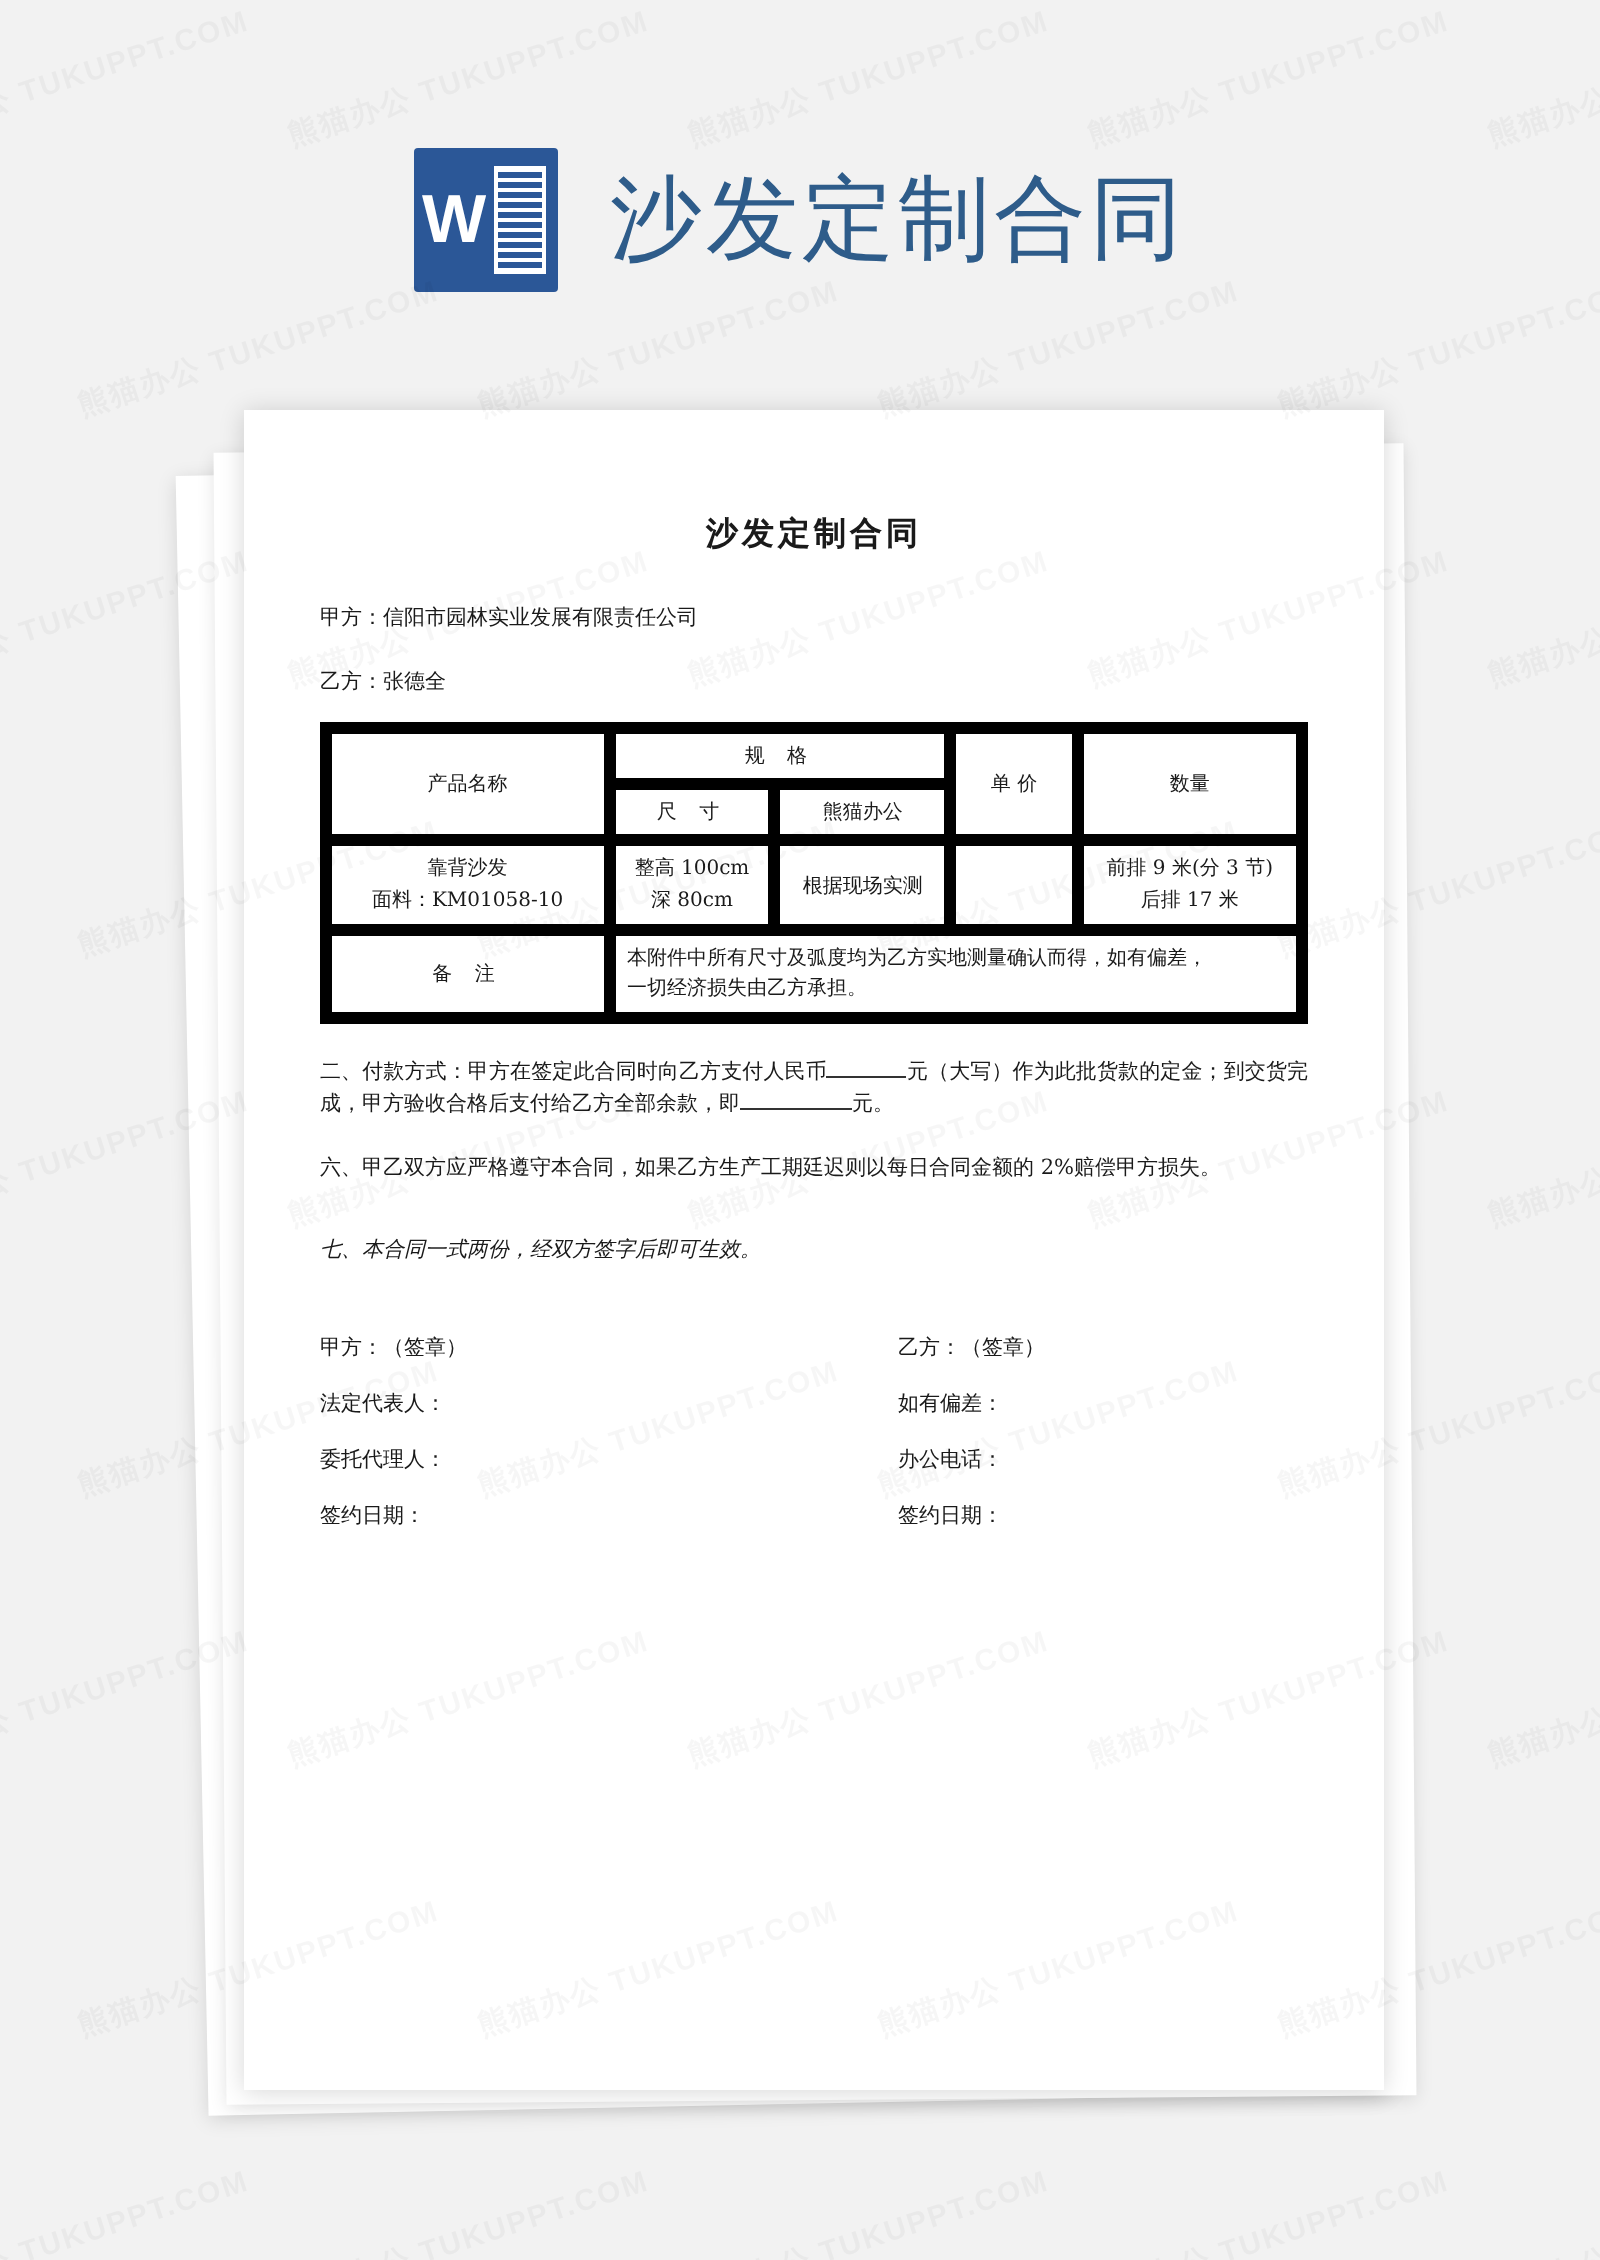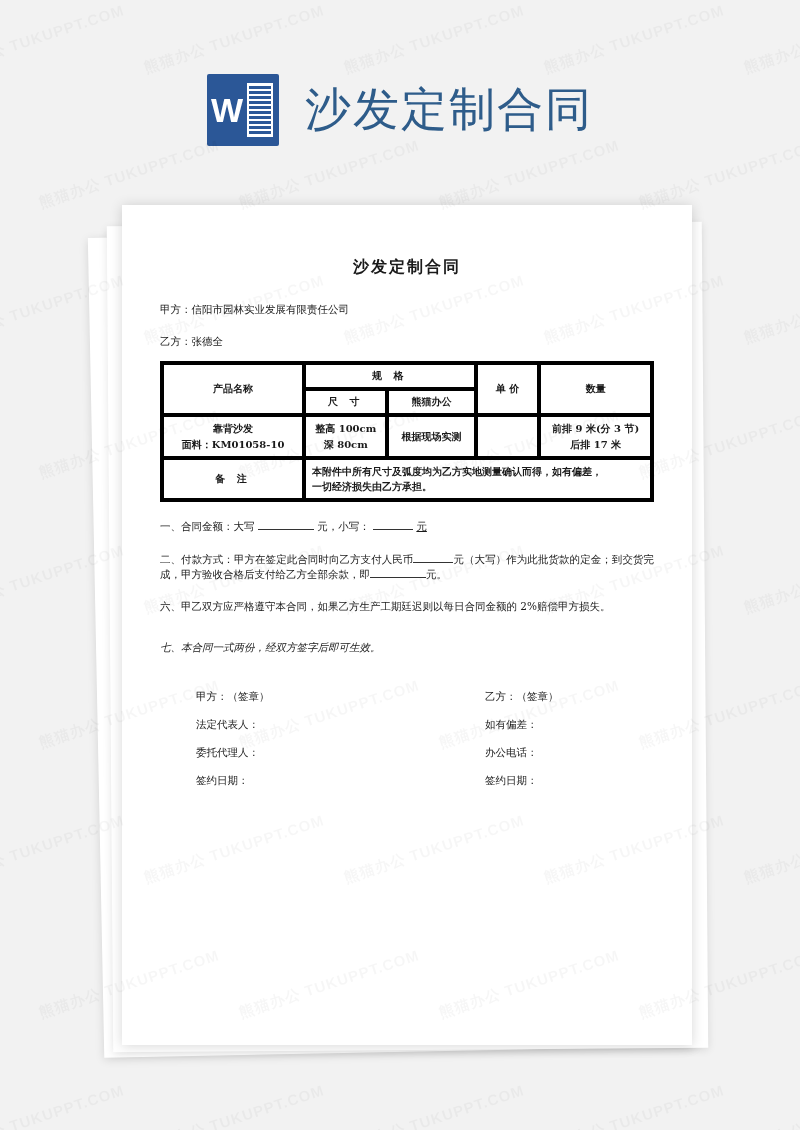--- a/index.html
+++ b/index.html
@@ -46,29 +46,29 @@
              margin:0 0 24px 0;font-family:"DejaVu Sans","Liberation Sans",sans-serif;}
   .doc-p{font-size:10.5px;line-height:1.45;margin:17px 0 12px 0;text-align:justify;}
   .doc-p.tight{margin-bottom:10px;}
   .doc-p.clause{margin-bottom:13px;}
   .ul{text-decoration:underline;}
   .blank{display:inline-block;border-bottom:1px solid #333;}
   .b40{width:40px;} .b56{width:56px;}
   
   table.spec{width:100%;border-collapse:collapse;margin:4px 0 12px 0;
              font-size:10px;table-layout:fixed;}
-  table.spec td,table.spec th{border:4px solid #000000;text-align:center;
-             padding:4px 3px;font-weight:bold;vertical-align:middle;}
+  table.spec td,table.spec th{border:6px solid #000000;text-align:center;
+             padding:4px 3px;font-weight:normal;vertical-align:middle;}
   table.spec td.left{text-align:left;padding-left:6px;line-height:1.5;}
   .sp{letter-spacing:4px;}
   .two-line{line-height:1.55;}
   
   .sig{display:flex;margin-top:34px;font-size:10.5px;}
   .sig-col{width:50%;}
-  .sig-col .row{margin-bottom:14px;margin-left:36px;}
+  .sig-col .row{margin-bottom:14px;}
   .sig-col.right{padding-left:42px;box-sizing:border-box;}
 </style>
 </head>
 <body>
 
 <div class="header">
   <div class="word-icon">
     <div class="wbox">
       <span class="wletter">W</span>
     </div>
@@ -139,27 +139,20 @@
         <td class="sp">备 注</td>
         <td colspan="4" class="left">
           <div>本附件中所有尺寸及弧度均为乙方实地测量确认而得，如有偏差，</div>
           <div>一切经济损失由乙方承担。</div>
         </td>
       </tr>
     </tbody>
   </table>
 
 
-  <div class="doc-p clause">
-    <span>一、合同金额：大写</span>
-    <span class="blank b56"></span>
-    <span>元，小写：</span>
-    <span class="blank b40"></span>
-    <span class="ul">元</span>
-  </div>
 
   <div class="doc-p clause">
     <span>二、付款方式：甲方在签定此合同时向乙方支付人民币</span><span class="blank b40"></span><span>元（大写）作为此批货款的定金；到交货完成，甲方验收合格后支付给乙方全部余款，即</span><span class="blank b56"></span><span>元。</span>
   </div>
 
   <div class="doc-p clause">六、甲乙双方应严格遵守本合同，如果乙方生产工期廷迟则以每日合同金额的 2%赔偿甲方损失。</div>
   <div class="doc-p clause" style="margin-top:26px;font-style:italic;">七、本合同一式两份，经双方签字后即可生效。</div>
 
   <div class="sig">
     <div class="sig-col">

